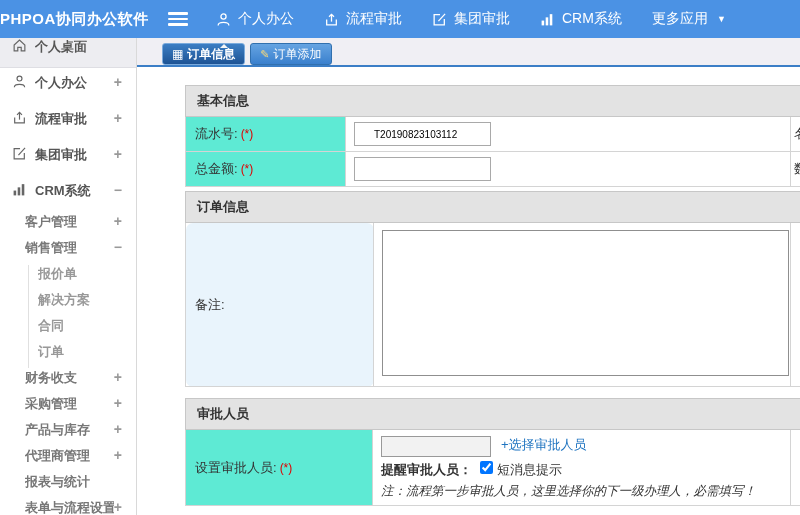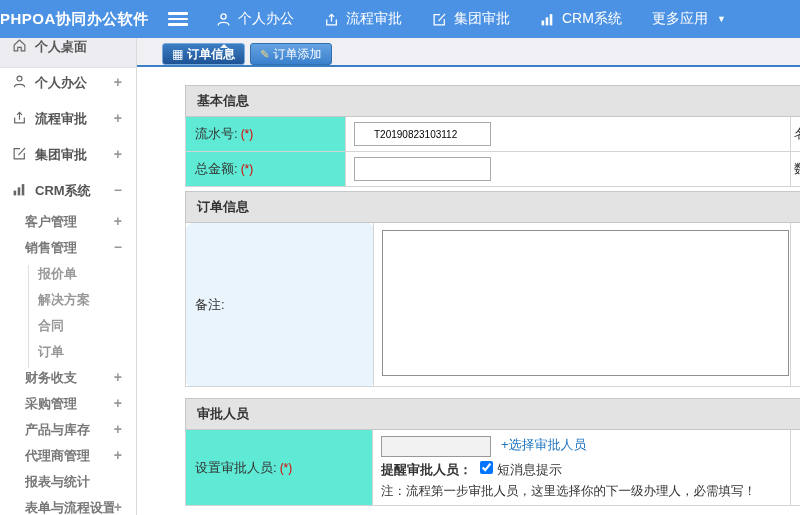--- a/index.html
+++ b/index.html
@@ -49,21 +49,21 @@
   td.lbl-blue { background:#e9f4fc; padding:6px 9px; color:#333;border-radius:7px; }
   td.val { padding:5px 8px; background:#fff; }
   td.edge { padding:5px 3px; background:#fff; color:#333; overflow:hidden; white-space:nowrap; }
   .req { color:#e00000; font-size:12px; margin-left:3px; }
   .txt { width:137px; height:24px; border:1px solid #a9a9a9; font-size:10px; padding:1px 19px; font-family:"Liberation Sans","DejaVu Sans",sans-serif; }
   .remark-area { width:407px; height:146px; border:1px solid #8f8f8f; resize:none; font-family:"Liberation Sans","DejaVu Sans",sans-serif; }
   .appr-input { width:110px; height:21px; border:1px solid #999; background:#f2f2f2; font-size:13px; padding:1px 4px; }
   .choose-link { color:#1f74c0; text-decoration:none; font-size:13px; margin-left:10px; }
   .appr-line { margin-bottom:4px; display:flex; align-items:flex-start; }
   .bold { font-weight:bold; }
-  .note { font-size:12.5px; color:#333; white-space:nowrap; }
+  .note { font-size:12.5px; color:#333; white-space:nowrap;font-style:italic; }
   .gap4 { height:4px; } .gap10 { height:11px; }
   .cb { margin:0 4px 0 8px; }
 </style>
 </head>
 <body>
 
 <div class="topbar">
   <div class="brand">PHPOA协同办公软件</div>
   <div class="hamburger">
       <span></span>

